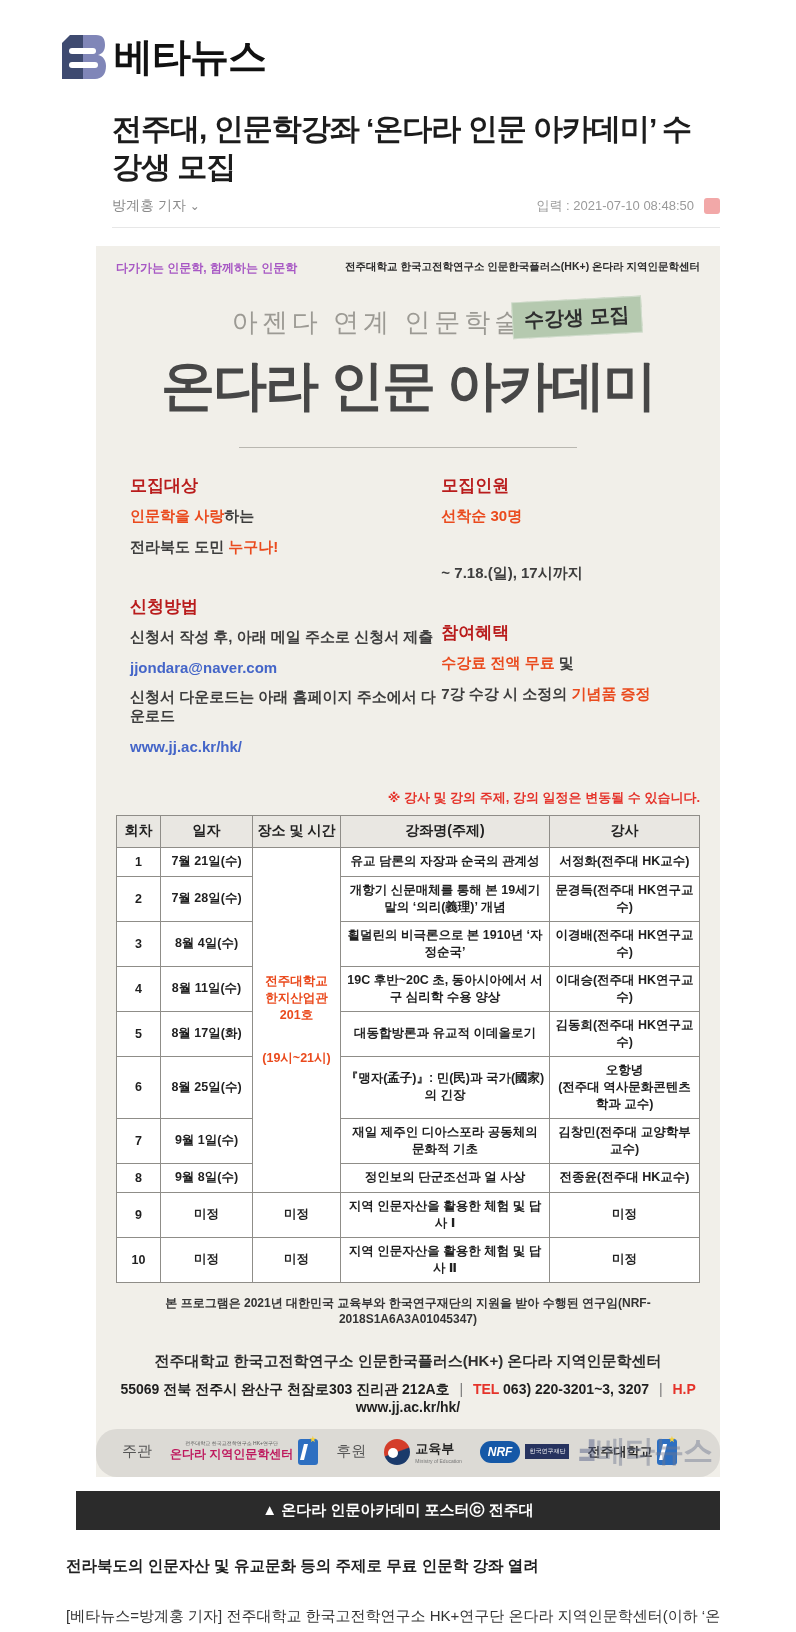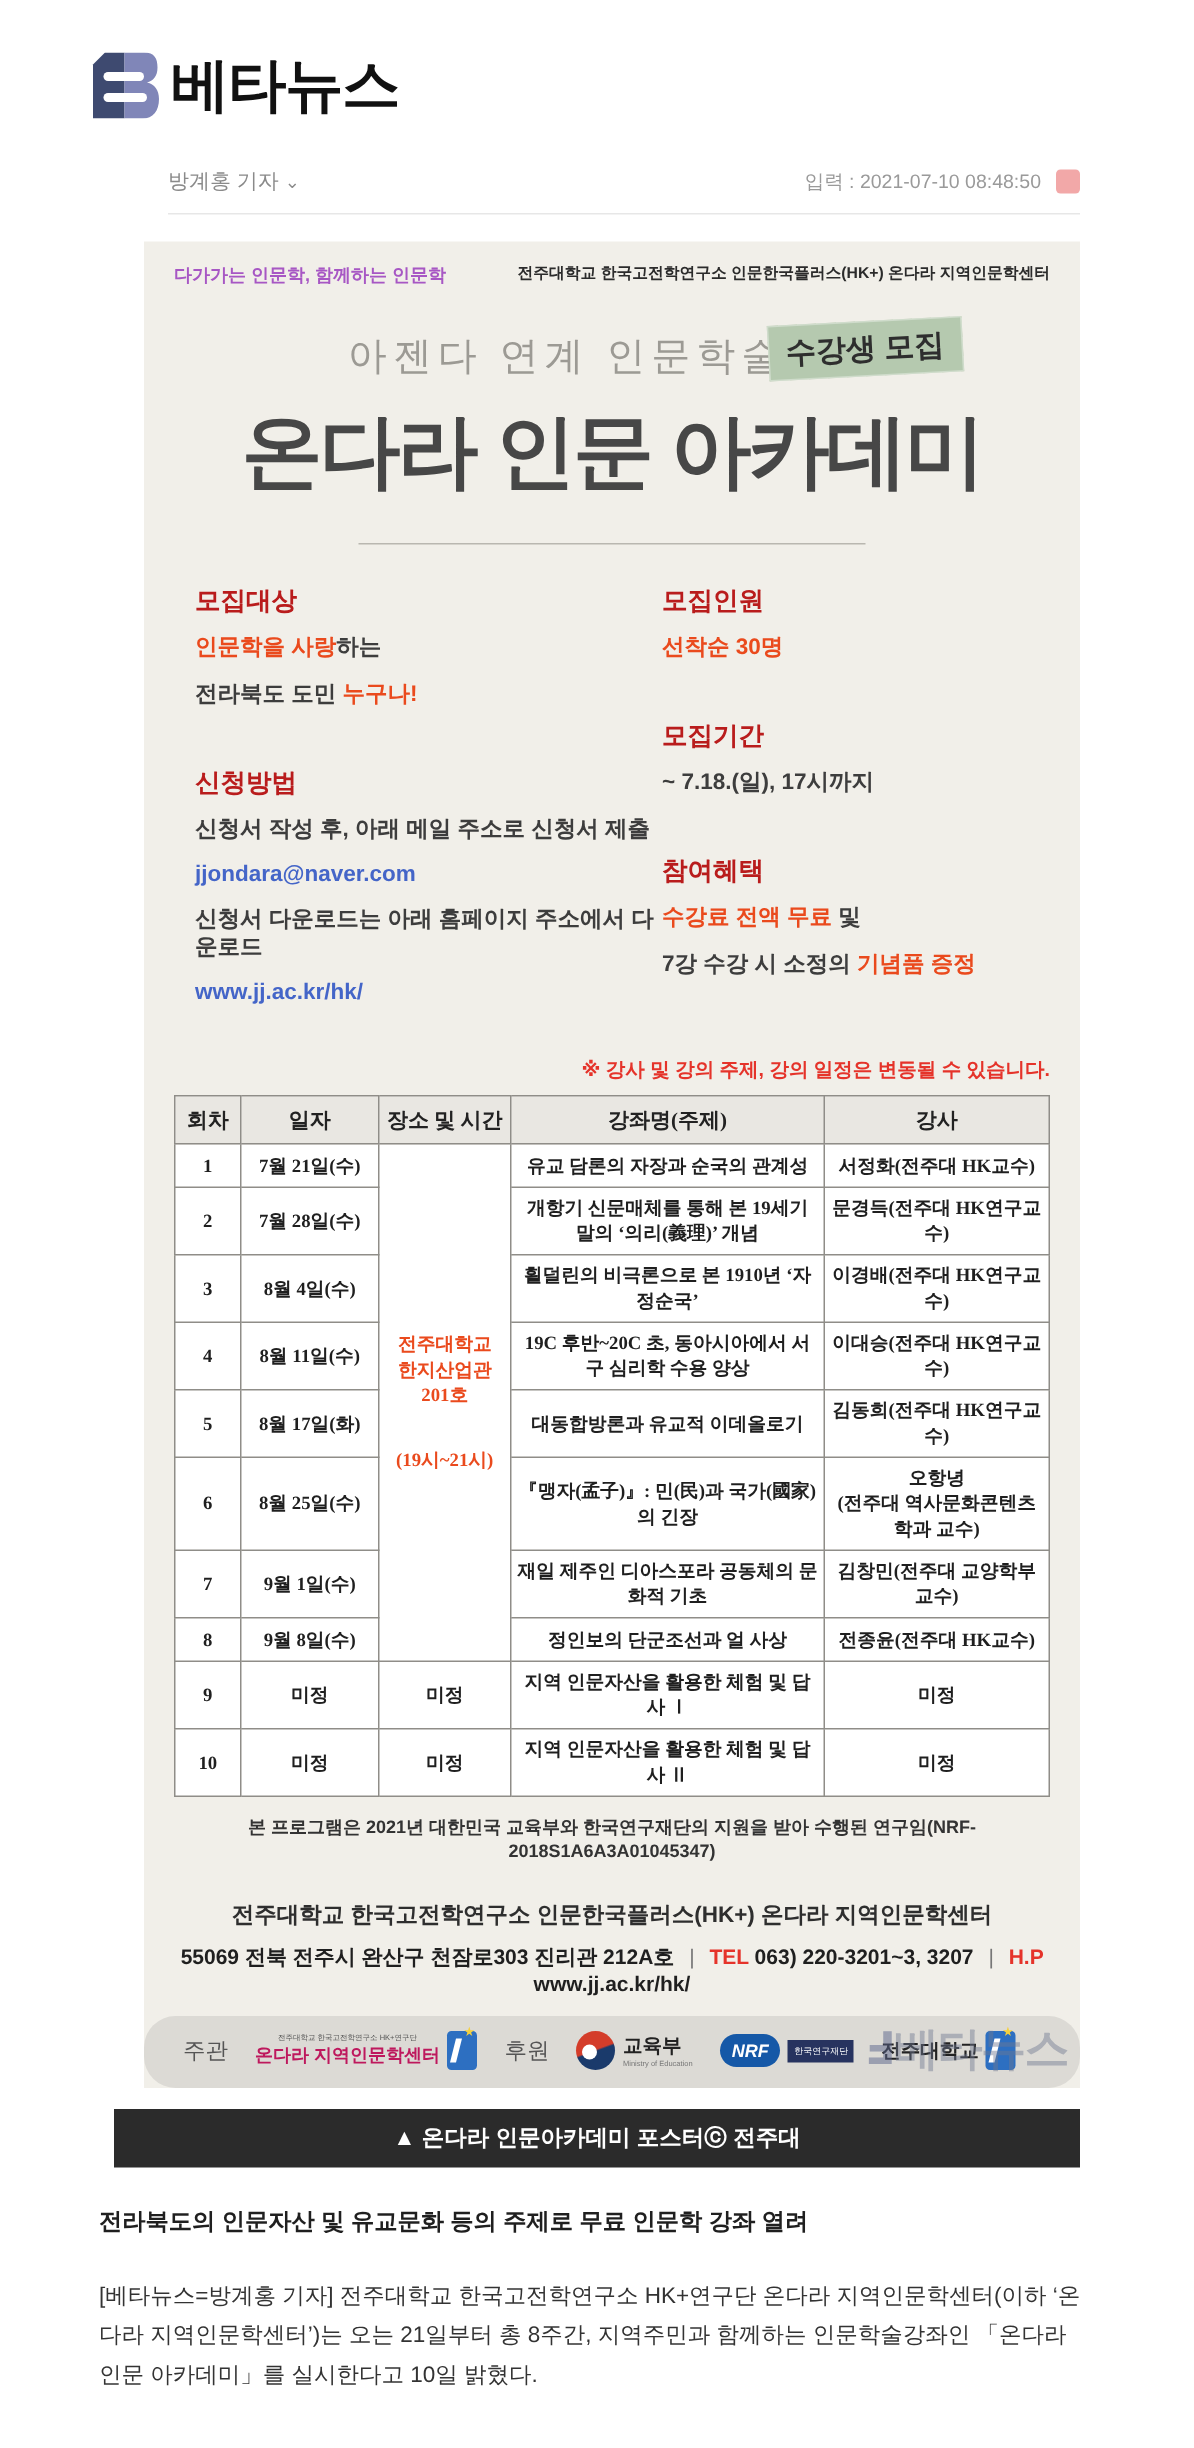--- a/index.html
+++ b/index.html
@@ -40,21 +40,21 @@
   .info-col-right { width:44%; }
   .info-h { font-size:17px; font-weight:700; color:#b91c1c; margin-bottom:10px; }
   .info-line { font-size:15px; font-weight:700; color:#3d3d3d; margin-bottom:12px; }
   .info-gap { height:26px; }
   .acc { color:#ea4a1d; }
   .lnk { color:#4465c8; }
 
   .table-note { text-align:right; color:#e5332a; font-weight:800; font-size:13px; margin-top:22px; }
 
   table.schedule { width:100%; border-collapse:collapse; margin-top:8px; background:#ffffff; }
-  .schedule th, .schedule td { border:1px solid #8f8d88; text-align:center; vertical-align:middle; padding:5px 4px;font-family:Liberation Serif, serif; }
+  .schedule th, .schedule td { border:1px solid #8f8d88; text-align:center; vertical-align:middle; padding:5px 4px; }
   .schedule th { background:#e9e7e2; font-size:14px; font-weight:700; color:#222; height:32px; }
   .schedule td { font-size:12.5px; font-weight:700; color:#1f1f1f; height:29px; }
   .col-no { width:44px; } .col-date { width:92px; } .col-venue { width:88px; } .col-lect { width:150px; }
   td.venue-cell { color:#ea4a1d; font-weight:800; }
   .venue-time { margin-top:26px; }
   .pre { white-space:pre-line; }
 
   .program-note { text-align:center; font-size:12px; font-weight:700; color:#333; margin-top:12px; }
   .poster-org { text-align:center; font-size:15px; font-weight:800; color:#2e2e2e; margin-top:26px; }
   .poster-addr { text-align:center; font-size:14px; font-weight:800; color:#1f1f1f; margin-top:10px; padding-bottom:14px; }
@@ -103,20 +103,21 @@
         <path d="M23 0 L36 0 C43 0 45 4 45 10 C45 16 42 19 38 20 C43 21 46 25 46 31 C46 39 42 44 35 44 L23 44 Z" fill="#8086b8"></path>
         <rect x="9" y="13" width="27" height="6" rx="3" fill="#ffffff"></rect>
         <rect x="9" y="27" width="29" height="6" rx="3" fill="#ffffff"></rect>
       </svg>
     </span>
     <span class="logo-text">베타뉴스</span>
   </div>
 </header>
 
 <section class="article-head">
+  <h1 class="article-title">전주대, 인문학강좌 ‘온다라 인문 아카데미’ 수강생 모집</h1>
   <div class="byline-row">
     <span class="reporter">
       <span>방계홍 기자</span>
       <span class="caret">⌄</span>
     </span>
     <span class="pub-wrap">
       <span class="pub-date">입력 : 2021-07-10 08:48:50</span>
       <span class="scrap"></span>
     </span>
   </div>
@@ -149,21 +150,20 @@
       <div class="info-h">신청방법</div>
       <div class="info-line">신청서 작성 후, 아래 메일 주소로 신청서 제출</div>
       <div class="info-line lnk">jjondara@naver.com</div>
       <div class="info-line">신청서 다운로드는 아래 홈페이지 주소에서 다운로드</div>
       <div class="info-line lnk">www.jj.ac.kr/hk/</div>
     </div>
     <div class="info-col-right">
       <div class="info-h">모집인원</div>
       <div class="info-line acc">선착순 30명</div>
       <div class="info-gap"></div>
-      <div class="info-h">모집기간</div>
       <div class="info-line">~ 7.18.(일), 17시까지</div>
       <div class="info-gap"></div>
       <div class="info-h">참여혜택</div>
       <div class="info-line">
         <span class="acc">수강료 전액 무료</span><span> 및</span>
       </div>
       <div class="info-line">
         <span>7강 수강 시 소정의 </span><span class="acc">기념품 증정</span>
       </div>
     </div>

